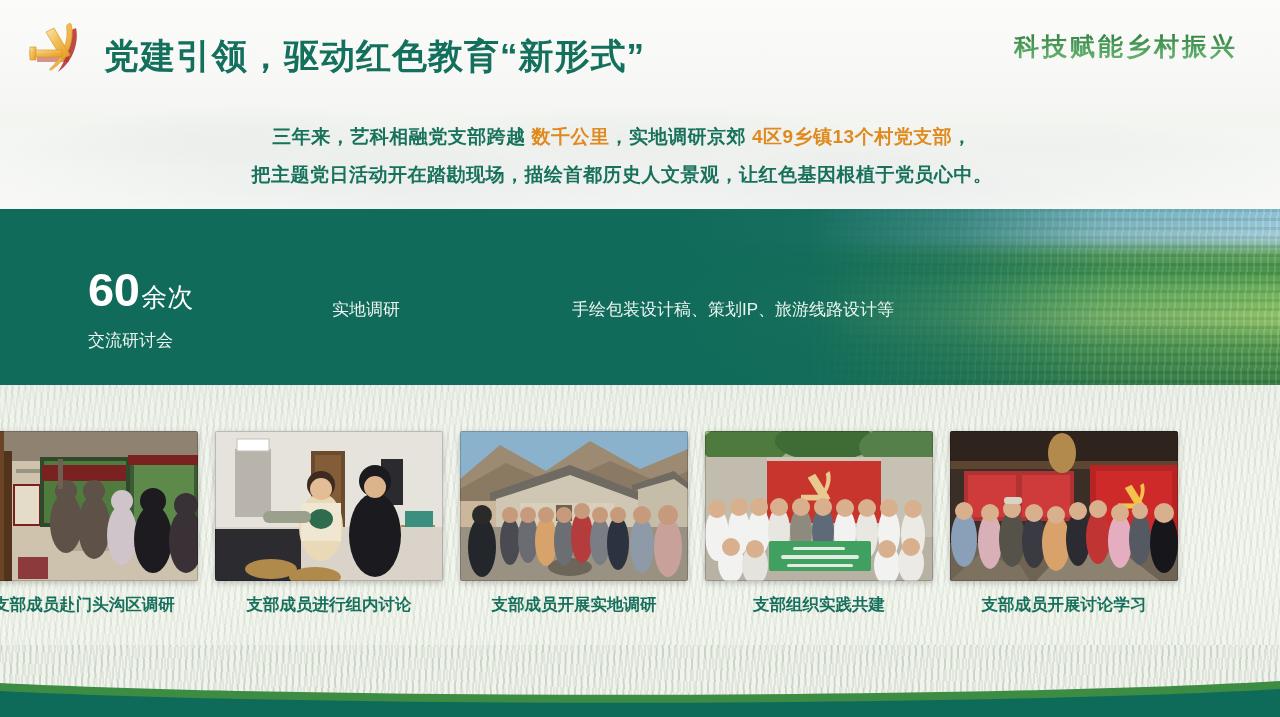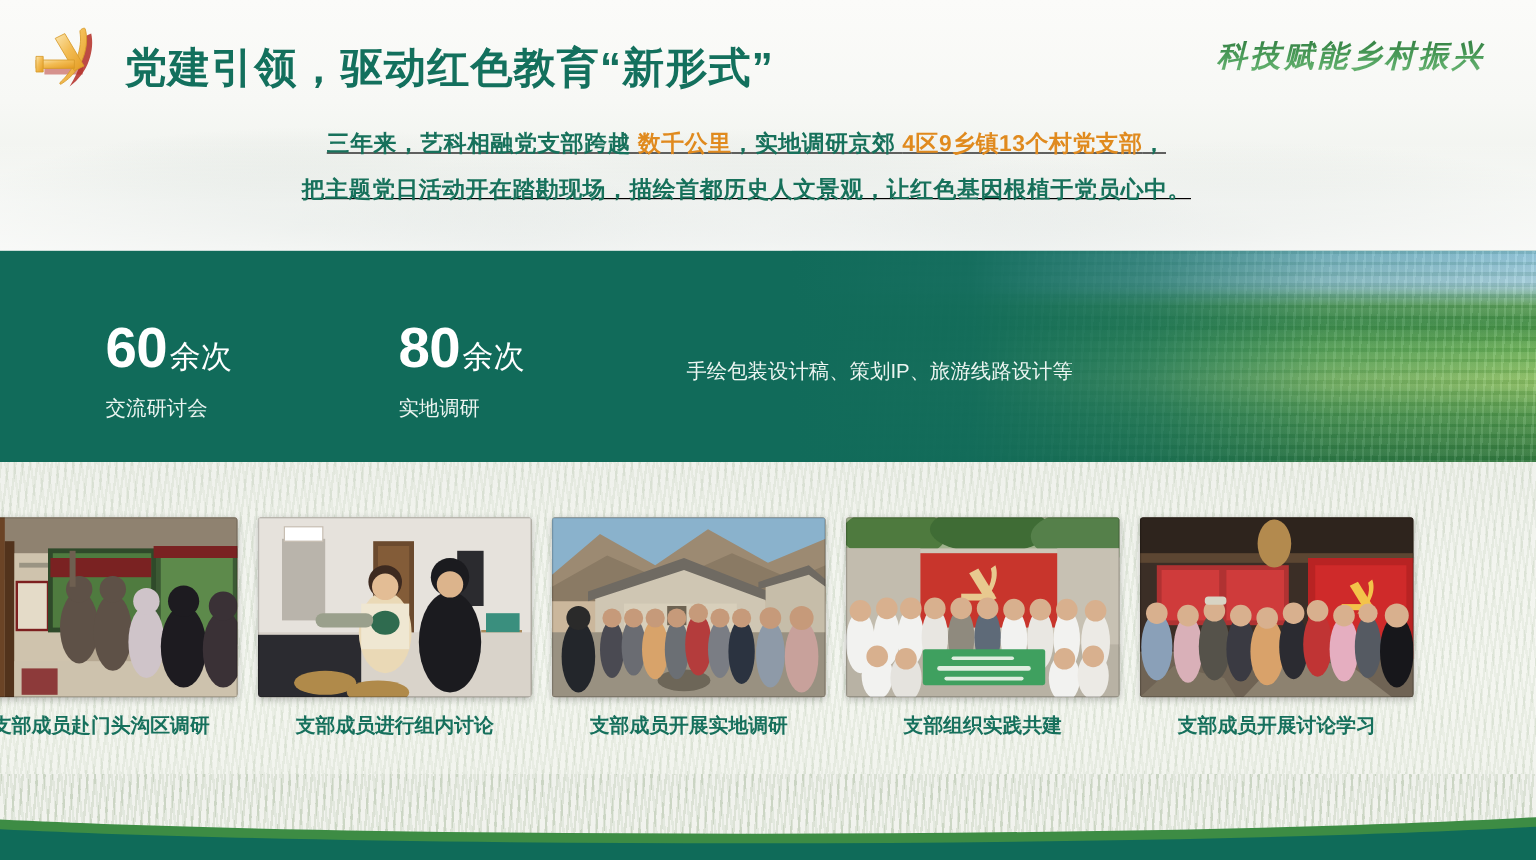--- a/index.html
+++ b/index.html
@@ -51,34 +51,32 @@
     position: absolute; left: 104px; top: 33px;
     font-size: 35px; font-weight: bold;
     color: #13705d;
     letter-spacing: 1px;
     white-space: nowrap;
   }
   .brand-script {
     position: absolute; right: 42px; top: 30px;
     font-family: "DejaVu Serif", "Liberation Serif", serif;
     font-size: 25px; font-weight: bold;
-    font-style: italic;
     letter-spacing: 3px;
     background: linear-gradient(180deg, #2f7b3f 0%, #4e9f5c 55%, #6fb878 100%);
     -webkit-background-clip: text;
     background-clip: text;
     color: transparent;
     white-space: nowrap;
   }
 
   
   .subtitle {
-    position: absolute; left: 0; top: 102px; width: 1244px;
+    position: absolute; left: 0; top: 118px; width: 1244px;
     text-align: center;
-    text-decoration: underline;
   }
   .subtitle-line {
     font-size: 19px; font-weight: bold;
     color: #17715b;
     line-height: 38px;
     letter-spacing: 0.5px;
     white-space: nowrap;
   }
   .hl { color: #e08a1e; }
 
@@ -234,23 +232,20 @@
     <div class="stats-inner">
 
       <div class="stat stat-1">
         <div class="stat-top">
           <span class="stat-num">60</span><span class="stat-unit">余次</span>
         </div>
         <div class="stat-cap">交流研讨会</div>
       </div>
 
       <div class="stat stat-2">
-        <div class="stat-top">
-          <span class="stat-num">80</span><span class="stat-unit">余次</span>
-        </div>
         <div class="stat-cap">实地调研</div>
       </div>
 
 
       <div class="stat stat-4">
         <div class="stat-cap">手绘包装设计稿、策划IP、旅游线路设计等</div>
       </div>
 
     </div>
   </div>

